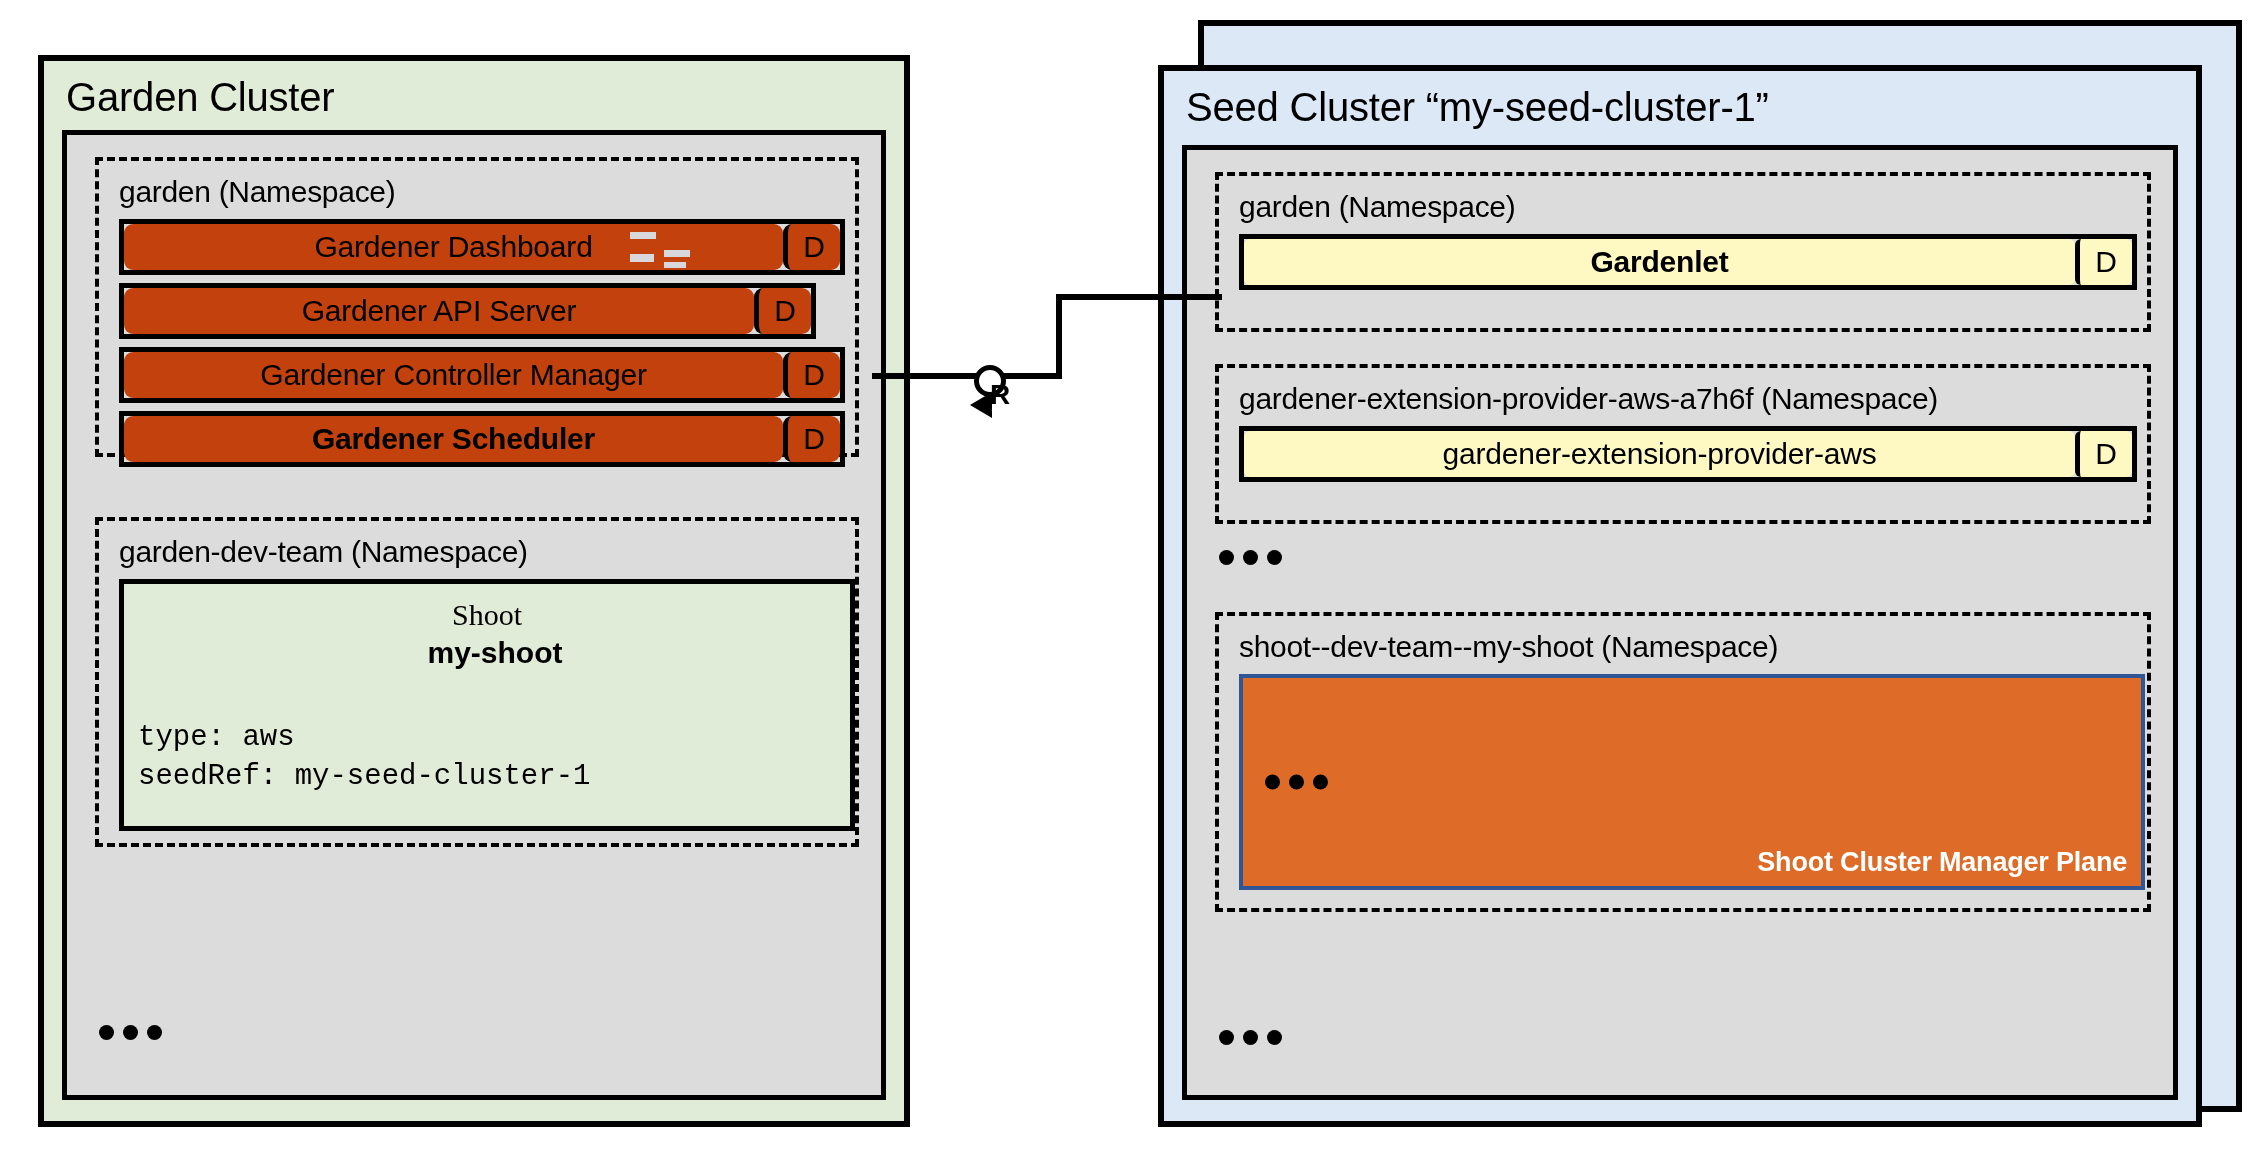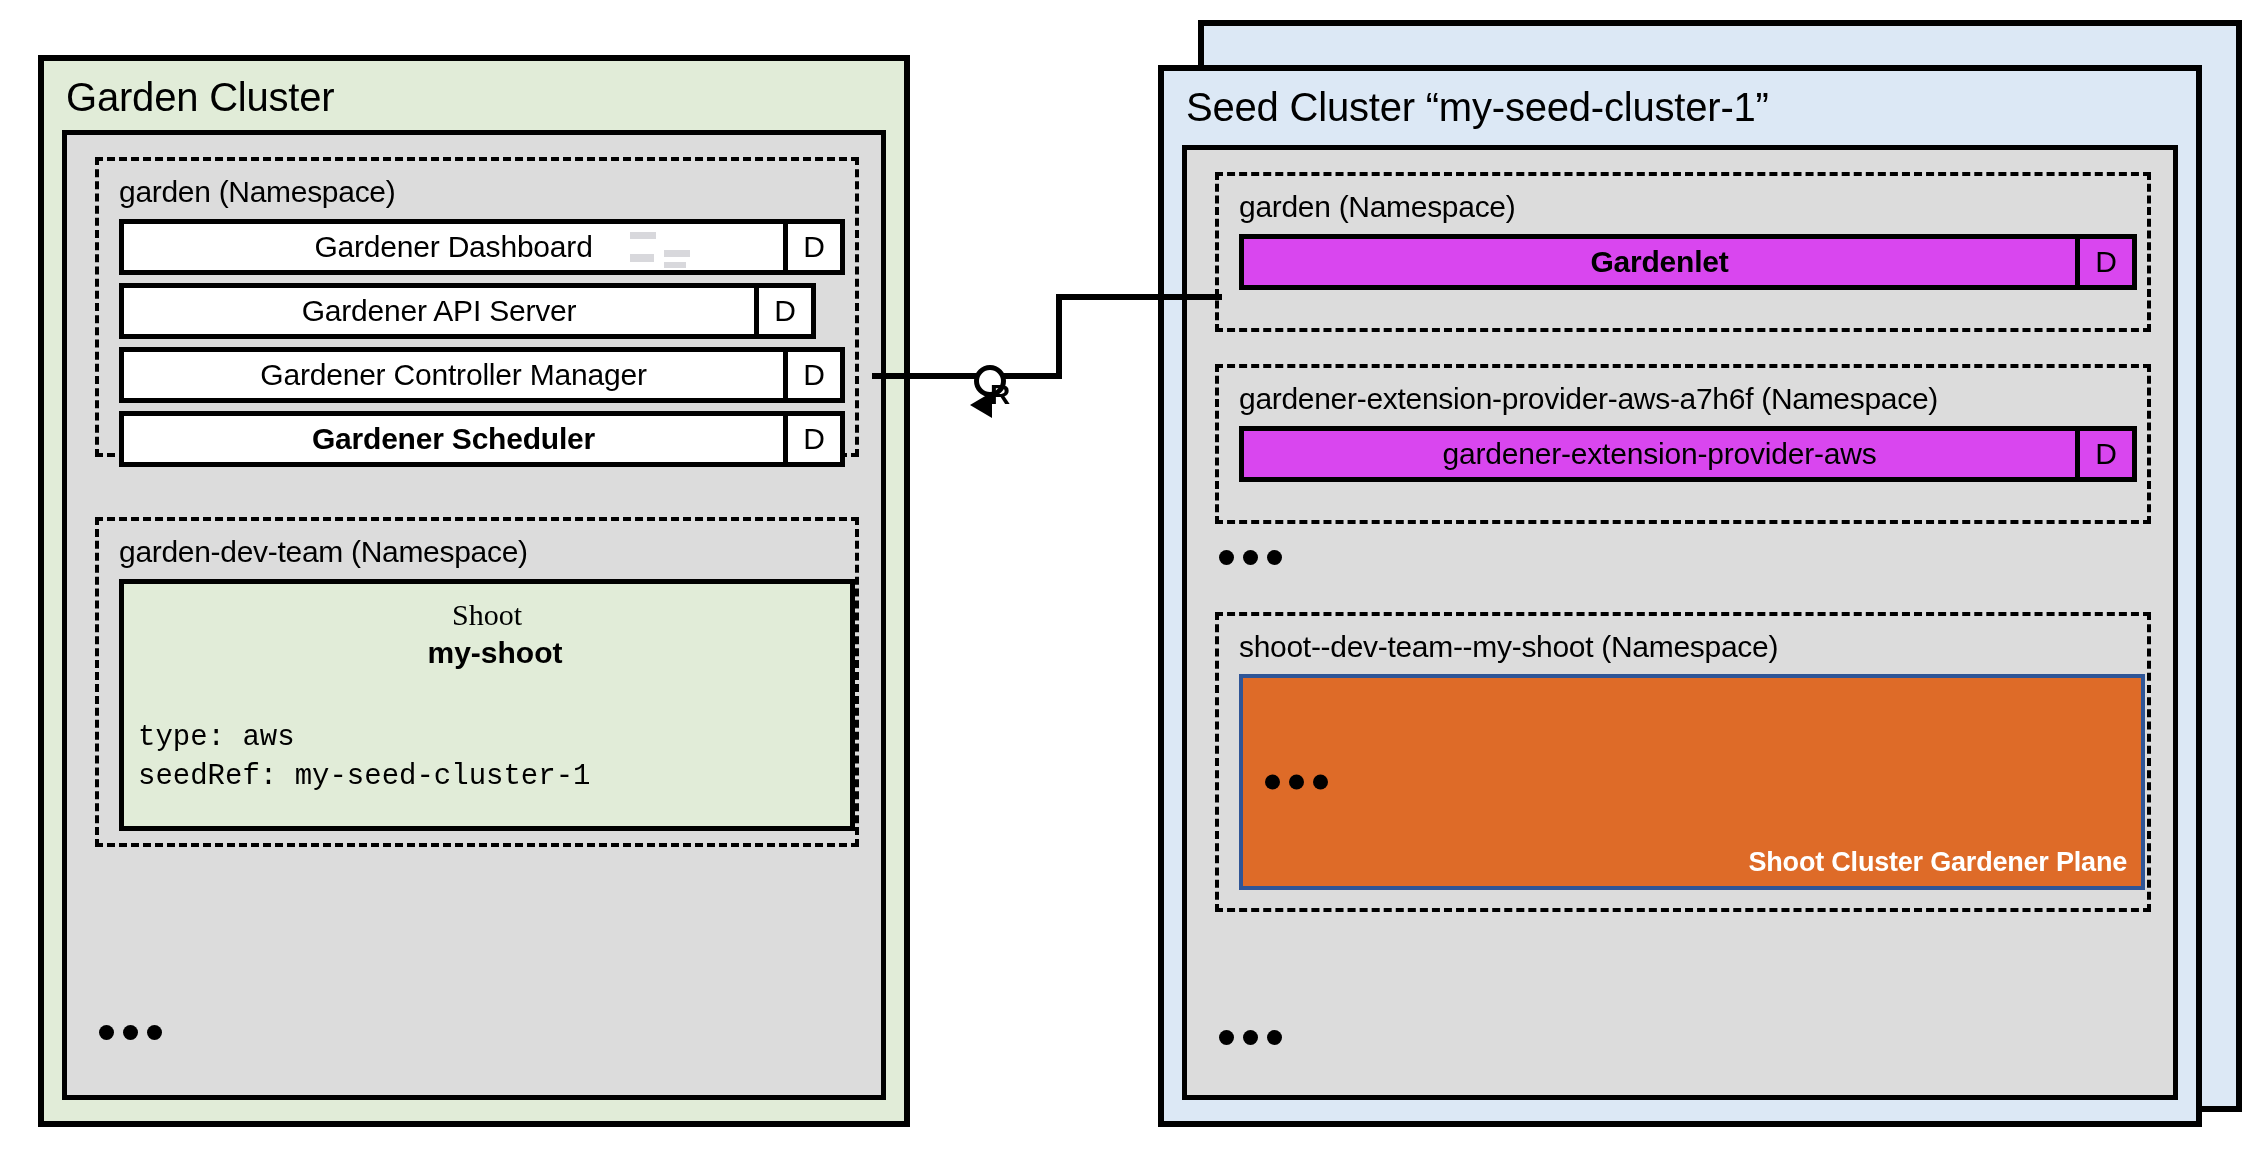--- a/index.html
+++ b/index.html
@@ -105,22 +105,22 @@
   .comp-badge {
     flex: 0 0 auto;
     width: 52px;
     border-left: 5px solid #000000;
     display: flex;
     align-items: center;
     justify-content: center;
     font-size: 30px;
     color: #000000;
   }
-  .green { background: #ffffff; }
-  .orange { background: #d946ef; }
+  .green { background: #c2410c; border-radius: 9px; }
+  .orange { background: #fef9c3; border-radius: 6px; }
 
   
   .artifact { position: absolute; background: #D8D8DC; }
 
   
   .shoot-box {
     border: 5px solid #000000;
     background: #E1ECD8;
     position: absolute;
   }
@@ -295,21 +295,21 @@
 
     <div class="abs ns-box" style="left:28px; top:462px; width:936px; height:300px;">
       <div class="ns-title" style="left:20px; top:14px;">shoot--dev-team--my-shoot (Namespace)</div>
 
       <div class="control-plane" style="left:20px; top:58px; width:898px; height:208px;">
         <div class="dots cp-dots">
           <i></i>
             <i></i>
             <i></i>
         </div>
-        <div class="cp-label">Shoot Cluster Gardener Plane</div>
+        <div class="cp-label">Shoot Cluster Manager Plane</div>
       </div>
     </div>
 
     <div class="dots" style="left:32px; top:880px;">
       <i></i>
         <i></i>
         <i></i>
     </div>
   </div>
 

